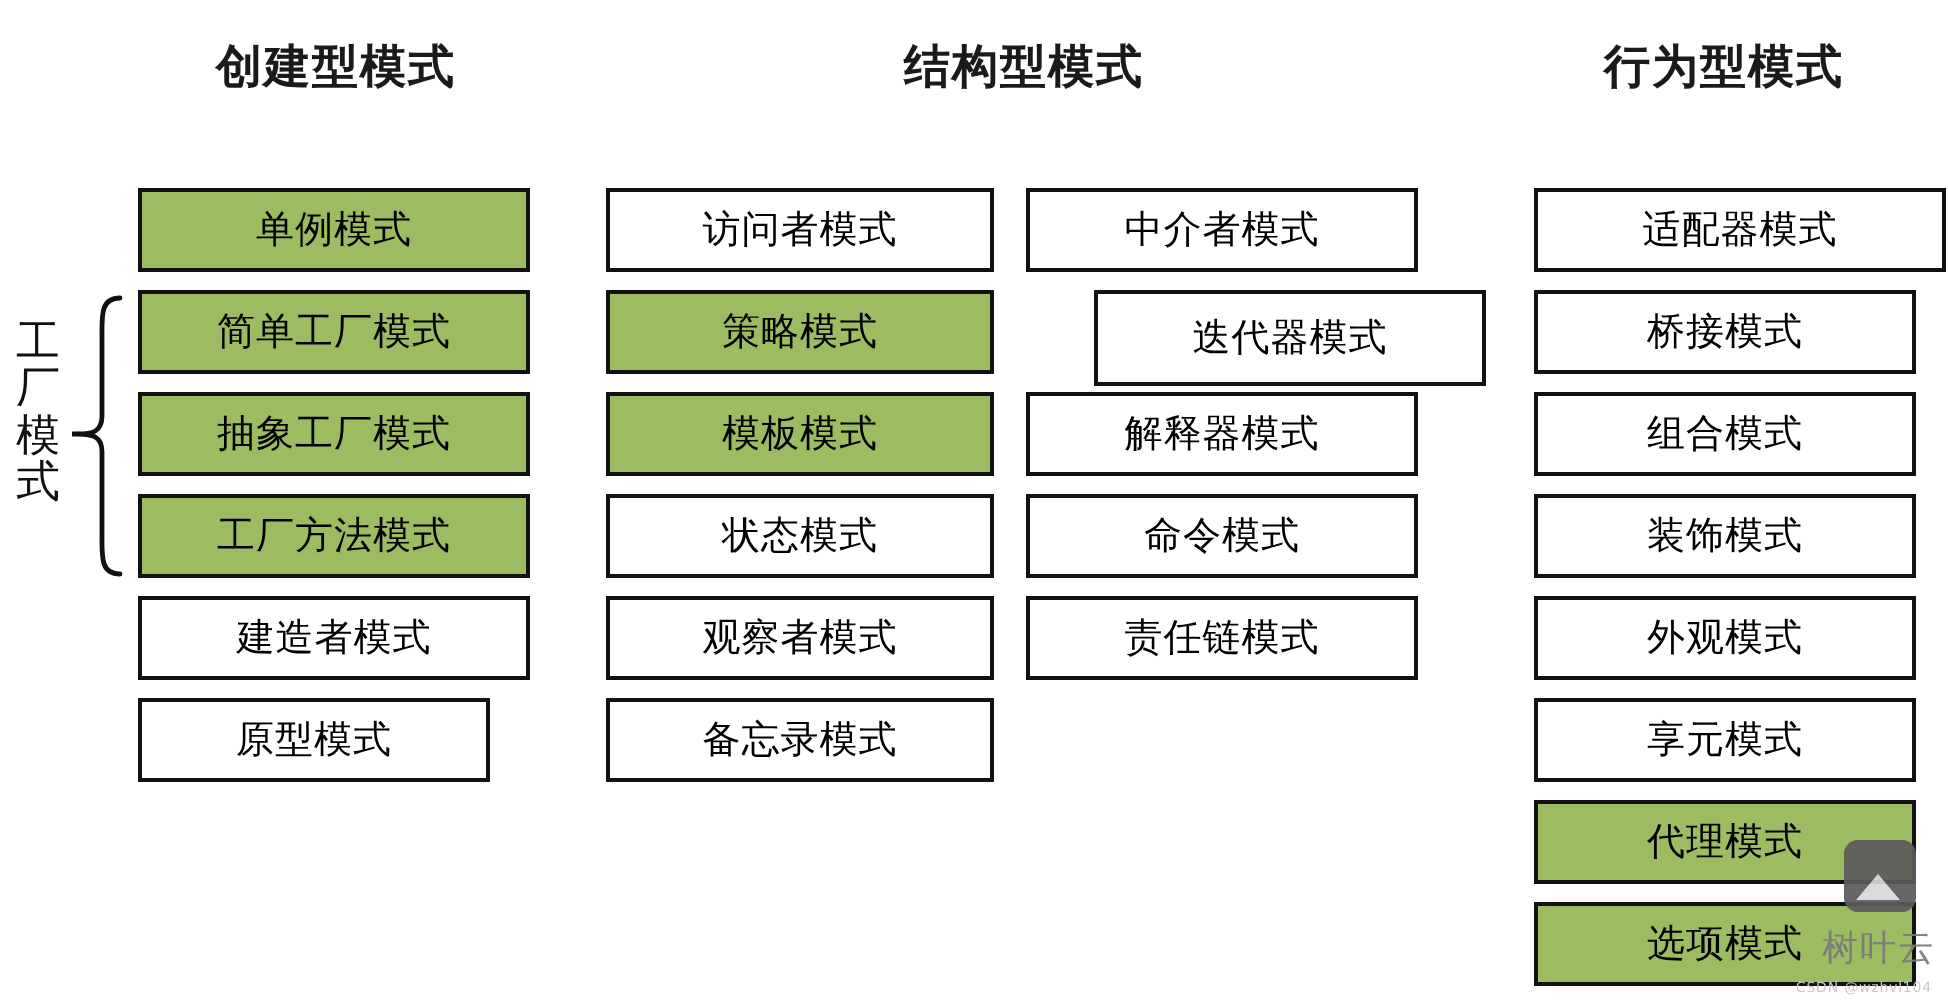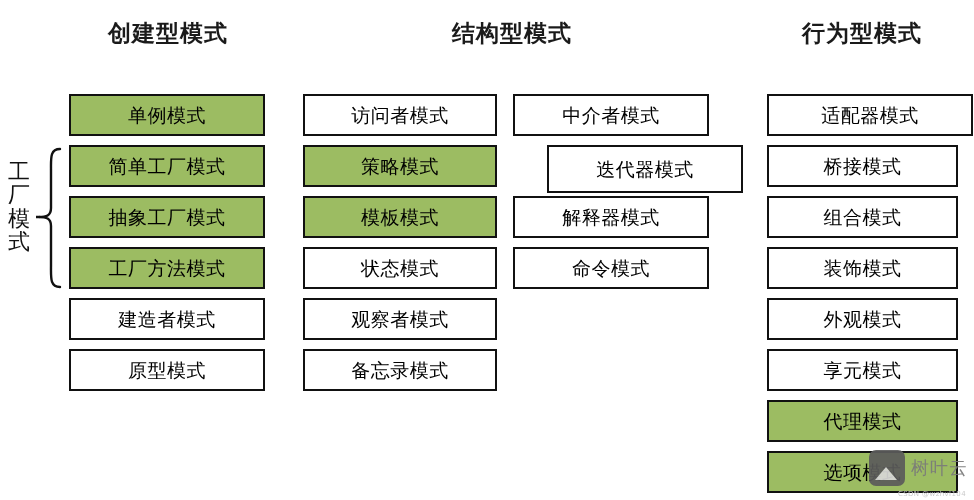--- a/index.html
+++ b/index.html
@@ -71,20 +71,21 @@
 
   
   .watermark {
     position: absolute;
     right: 6px;
     bottom: 14px;
     display: flex;
     align-items: center;
     gap: 6px;
     opacity: 0.92;
+    flex-direction: column;
   }
   .wm-logo {
     width: 36px;
     height: 36px;
     border-radius: 7px;
     background: #5b5b5b;
     position: relative;
     overflow: hidden;
   }
   .wm-logo::after {
@@ -120,39 +121,40 @@
 
   <div class="col-title" style="left:68px; top:18px; width:200px;">创建型模式</div>
   <div class="col-title" style="left:412px; top:18px; width:200px;">结构型模式</div>
   <div class="col-title" style="left:762px; top:18px; width:200px;">行为型模式</div>
 
   <div class="pattern-box green" style="left:69px; top:94px; width:196px; height:42px;">单例模式</div>
   <div class="pattern-box green" style="left:69px; top:145px; width:196px; height:42px;">简单工厂模式</div>
   <div class="pattern-box green" style="left:69px; top:196px; width:196px; height:42px;">抽象工厂模式</div>
   <div class="pattern-box green" style="left:69px; top:247px; width:196px; height:42px;">工厂方法模式</div>
   <div class="pattern-box" style="left:69px; top:298px; width:196px; height:42px;">建造者模式</div>
-  <div class="pattern-box" style="left:69px; top:349px; width:196px; height:42px;">原型模式</div>
+  <div class="pattern-box" style="left:69px; top:349px; width:176px; height:42px;">原型模式</div>
 
   <div class="group-label">工厂模式</div>
   <svg class="brace" width="26" height="146" viewBox="0 0 26 146" aria-hidden="true">
     <path d="M24 3 C14 3 15 12 15 24 L15 62 C15 70 10 71 3 71 C10 71 15 72 15 80 L15 120 C15 132 14 141 24 141" fill="none" stroke="#111111" stroke-width="2.4" stroke-linecap="round"></path>
     <path d="M3 71 L-4 71" fill="none" stroke="#111111" stroke-width="2.4" stroke-linecap="round"></path>
   </svg>
 
   <div class="pattern-box" style="left:303px; top:94px; width:194px; height:42px;">访问者模式</div>
   <div class="pattern-box green" style="left:303px; top:145px; width:194px; height:42px;">策略模式</div>
   <div class="pattern-box green" style="left:303px; top:196px; width:194px; height:42px;">模板模式</div>
   <div class="pattern-box" style="left:303px; top:247px; width:194px; height:42px;">状态模式</div>
   <div class="pattern-box" style="left:303px; top:298px; width:194px; height:42px;">观察者模式</div>
   <div class="pattern-box" style="left:303px; top:349px; width:194px; height:42px;">备忘录模式</div>
 
   <div class="pattern-box" style="left:513px; top:94px; width:196px; height:42px;">中介者模式</div>
   <div class="pattern-box" style="left:513px; top:145px; width:196px; height:48px;margin-left:34px;">迭代器模式</div>
   <div class="pattern-box" style="left:513px; top:196px; width:196px; height:42px;">解释器模式</div>
   <div class="pattern-box" style="left:513px; top:247px; width:196px; height:42px;">命令模式</div>
+  <div class="pattern-box" style="left:513px; top:298px; width:196px; height:42px;">责任链模式</div>
 
   <div class="pattern-box" style="left:767px; top:94px; width:206px; height:42px;">适配器模式</div>
   <div class="pattern-box" style="left:767px; top:145px; width:191px; height:42px;">桥接模式</div>
   <div class="pattern-box" style="left:767px; top:196px; width:191px; height:42px;">组合模式</div>
   <div class="pattern-box" style="left:767px; top:247px; width:191px; height:42px;">装饰模式</div>
   <div class="pattern-box" style="left:767px; top:298px; width:191px; height:42px;">外观模式</div>
   <div class="pattern-box" style="left:767px; top:349px; width:191px; height:42px;">享元模式</div>
   <div class="pattern-box green" style="left:767px; top:400px; width:191px; height:42px;">代理模式</div>
   <div class="pattern-box green" style="left:767px; top:451px; width:191px; height:42px;">选项模式</div>
 

